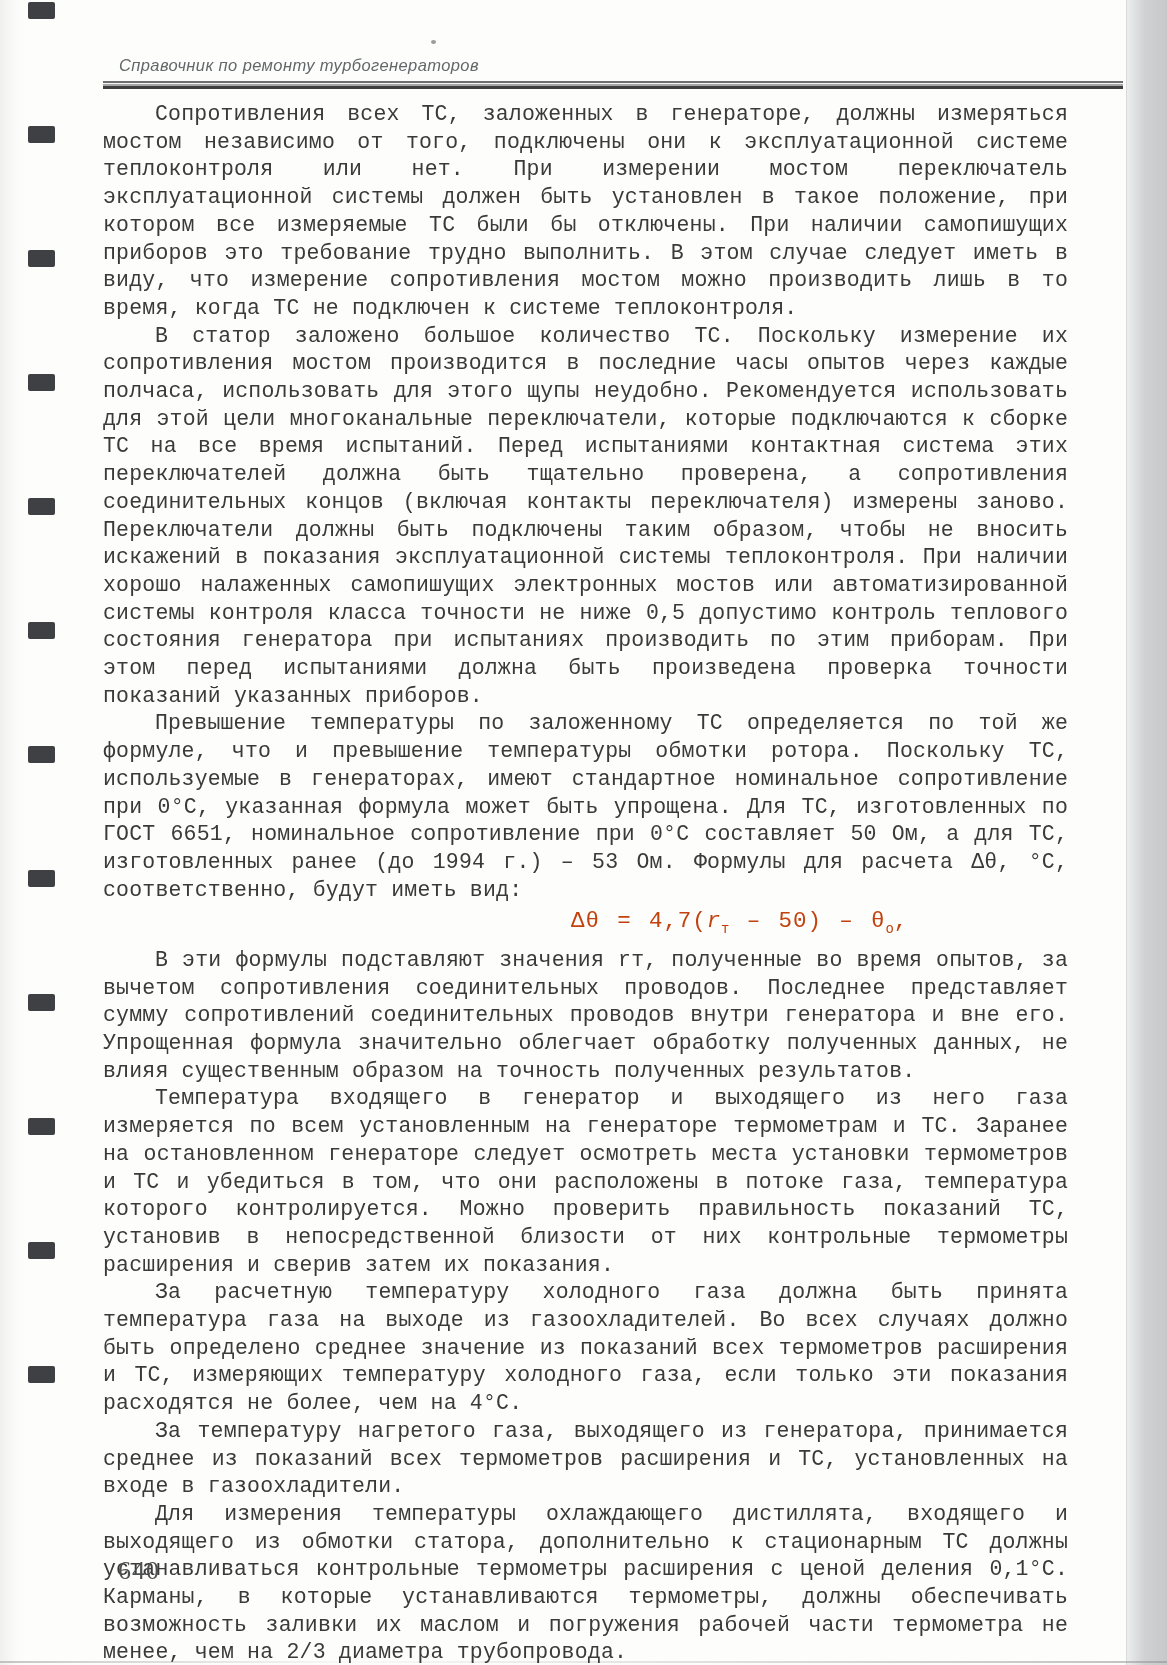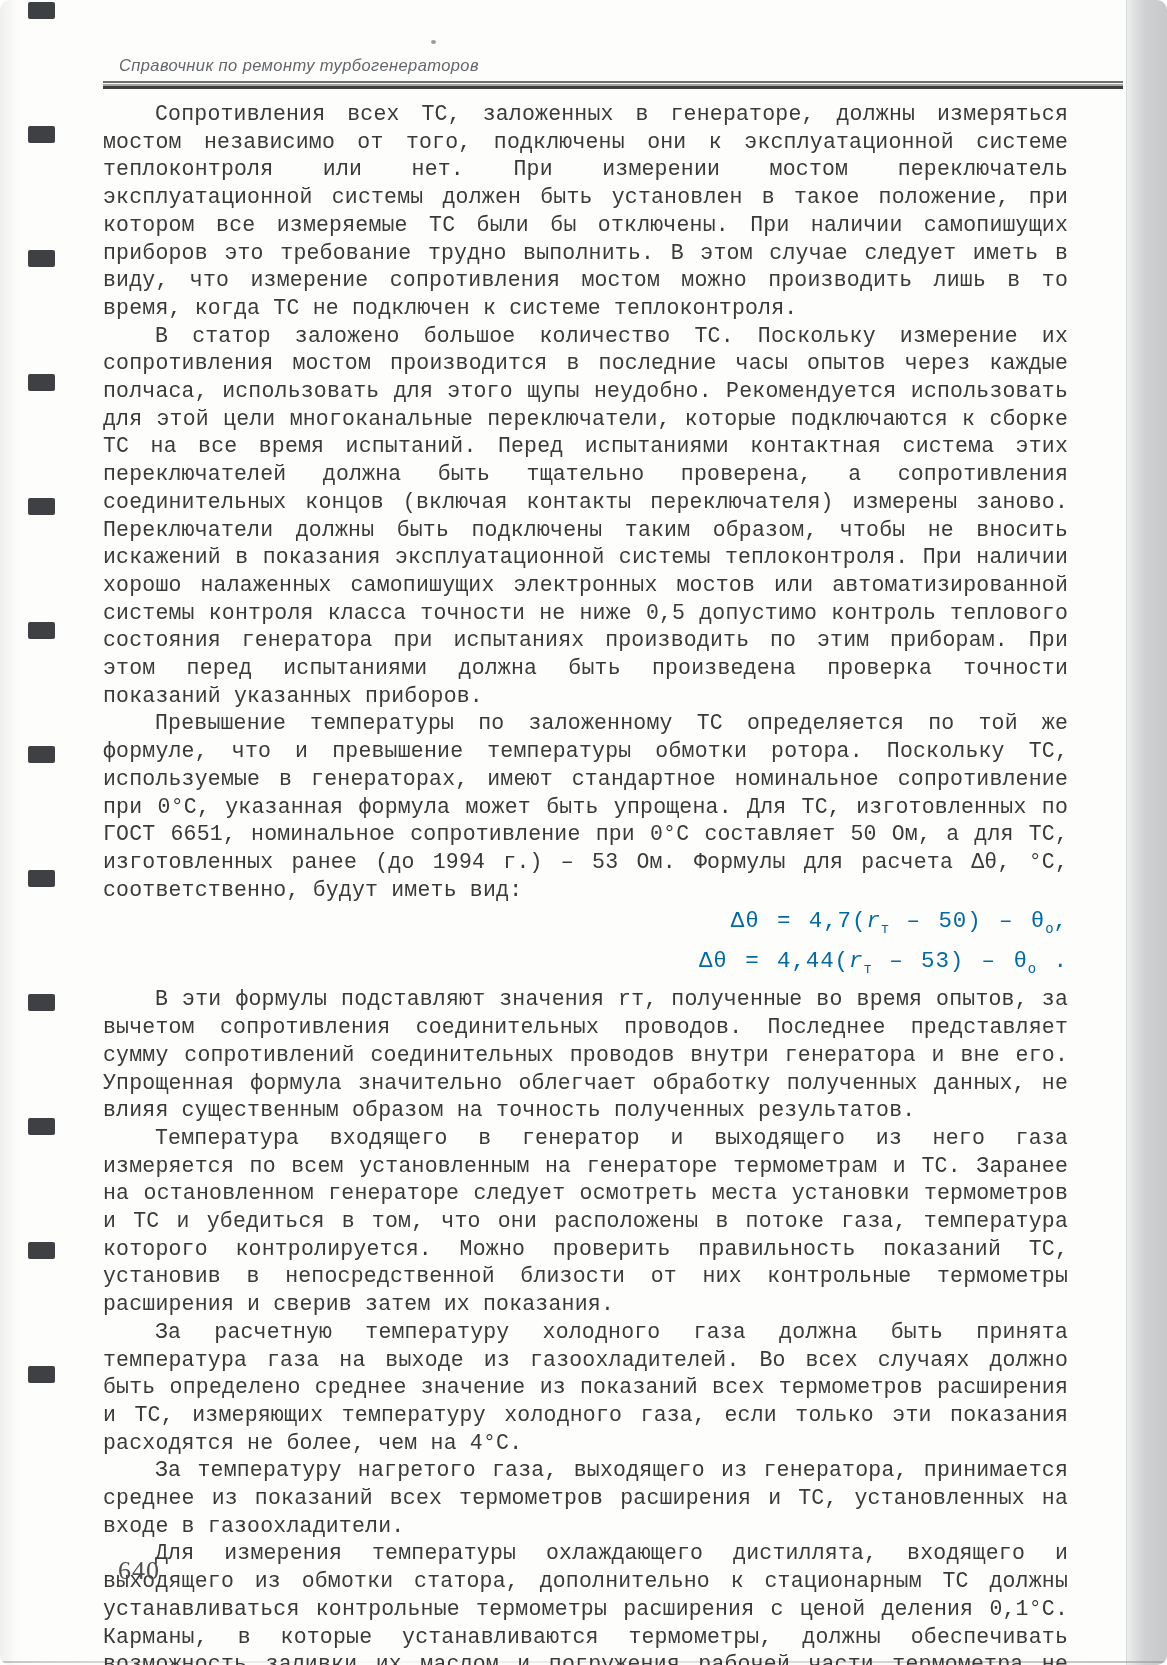--- a/index.html
+++ b/index.html
@@ -7,21 +7,20 @@
     padding: 0;
     background: #ffffff;
   }
   .sheet {
     position: relative;
     width: 1167px;
     height: 1665px;
     background: #fdfdfc;
     overflow: hidden;
     font-family: "Liberation Serif", "DejaVu Serif", serif;
-    border-radius: 10px;
   }
   
   .left-edge {
     position: absolute;
     left: 0; top: 0;
     width: 26px; height: 1665px;
     background: linear-gradient(to right, #efefee, #fbfbfa 60%, rgba(255,255,255,0));
   }
   
   .mark {
@@ -90,26 +89,26 @@
     letter-spacing: 0.2px;
     font-family: Liberation Mono, monospace;
   }
   .body-text p {
     margin: 0;
     text-indent: 52px;
   }
   .formulas {
     padding-left: 468px;
     line-height: 32px;
-    text-align: right;
+    text-align: left;
     text-indent: 0;
     font-size: 22.5px;
     letter-spacing: 0.9px;
     word-spacing: 3px;
-    color: #0369a1;
+    color: #c2410c;
     margin: 1px 0 2px 0;
   }
   .formula sub {
     font-size: 0.62em;
     letter-spacing: 0;
   }
   .formula .var {
     font-style: italic;
   }
   .page-number {
@@ -150,21 +149,20 @@
     <div class="running-header">Справочник по ремонту турбогенераторов</div>
     <div class="rule"></div>
 
     <div class="body-text">
       <p>Сопротивления всех ТС, заложенных в генераторе, должны измеряться мостом независимо от того, подключены они к эксплуатационной системе теплоконтроля или нет. При измерении мостом переключатель эксплуатационной системы должен быть установлен в такое положение, при котором все измеряемые ТС были бы отключены. При наличии самопишущих приборов это требование трудно выполнить. В этом случае следует иметь в виду, что измерение сопротивления мостом можно производить лишь в то время, когда ТС не подключен к системе теплоконтроля.</p>
       <p>В статор заложено большое количество ТС. Поскольку измерение их сопротивления мостом производится в последние часы опытов через каждые полчаса, использовать для этого щупы неудобно. Рекомендуется использовать для этой цели многоканальные переключатели, которые подключаются к сборке ТС на все время испытаний. Перед испытаниями контактная система этих переключателей должна быть тщательно проверена, а сопротивления соединительных концов (включая контакты переключателя) измерены заново. Переключатели должны быть подключены таким образом, чтобы не вносить искажений в показания эксплуатационной системы теплоконтроля. При наличии хорошо налаженных самопишущих электронных мостов или автоматизированной системы контроля класса точности не ниже 0,5 допустимо контроль теплового состояния генератора при испытаниях производить по этим приборам. При этом перед испытаниями должна быть произведена проверка точности показаний указанных приборов.</p>
       <p>Превышение температуры по заложенному ТС определяется по той же формуле, что и превышение температуры обмотки ротора. Поскольку ТС, используемые в генераторах, имеют стандартное номинальное сопротивление при 0°С, указанная формула может быть упрощена. Для ТС, изготовленных по ГОСТ 6651, номинальное сопротивление при 0°С составляет 50 Ом, а для ТС, изготовленных ранее (до 1994 г.) – 53 Ом. Формулы для расчета Δθ, °С, соответственно, будут иметь вид:</p>
 
       <div class="formulas">
         <div class="formula"><span>Δθ = 4,7(</span><span class="var">r</span><sub>т</sub><span> – 50) – θ</span><sub>о</sub><span>,</span></div>
-        <div class="formula"><span>Δθ = 4,44(</span><span class="var">r</span><sub>т</sub><span> – 53) – θ</span><sub>о</sub><span> .</span></div>
       </div>
 
       <p>В эти формулы подставляют значения rт, полученные во время опытов, за вычетом сопротивления соединительных проводов. Последнее представляет сумму сопротивлений соединительных проводов внутри генератора и вне его. Упрощенная формула значительно облегчает обработку полученных данных, не влияя существенным образом на точность полученных результатов.</p>
       <p>Температура входящего в генератор и выходящего из него газа измеряется по всем установленным на генераторе термометрам и ТС. Заранее на остановленном генераторе следует осмотреть места установки термометров и ТС и убедиться в том, что они расположены в потоке газа, температура которого контролируется. Можно проверить правильность показаний ТС, установив в непосредственной близости от них контрольные термометры расширения и сверив затем их показания.</p>
       <p>За расчетную температуру холодного газа должна быть принята температура газа на выходе из газоохладителей. Во всех случаях должно быть определено среднее значение из показаний всех термометров расширения и ТС, измеряющих температуру холодного газа, если только эти показания расходятся не более, чем на 4°С.</p>
       <p>За температуру нагретого газа, выходящего из генератора, принимается среднее из показаний всех термометров расширения и ТС, установленных на входе в газоохладители.</p>
       <p>Для измерения температуры охлаждающего дистиллята, входящего и выходящего из обмотки статора, дополнительно к стационарным ТС должны устанавливаться контрольные термометры расширения с ценой деления 0,1°С. Карманы, в которые устанавливаются термометры, должны обеспечивать возможность заливки их маслом и погружения рабочей части термометра не менее, чем на 2/3 диаметра трубопровода.</p>
     </div>
   </div>
 

